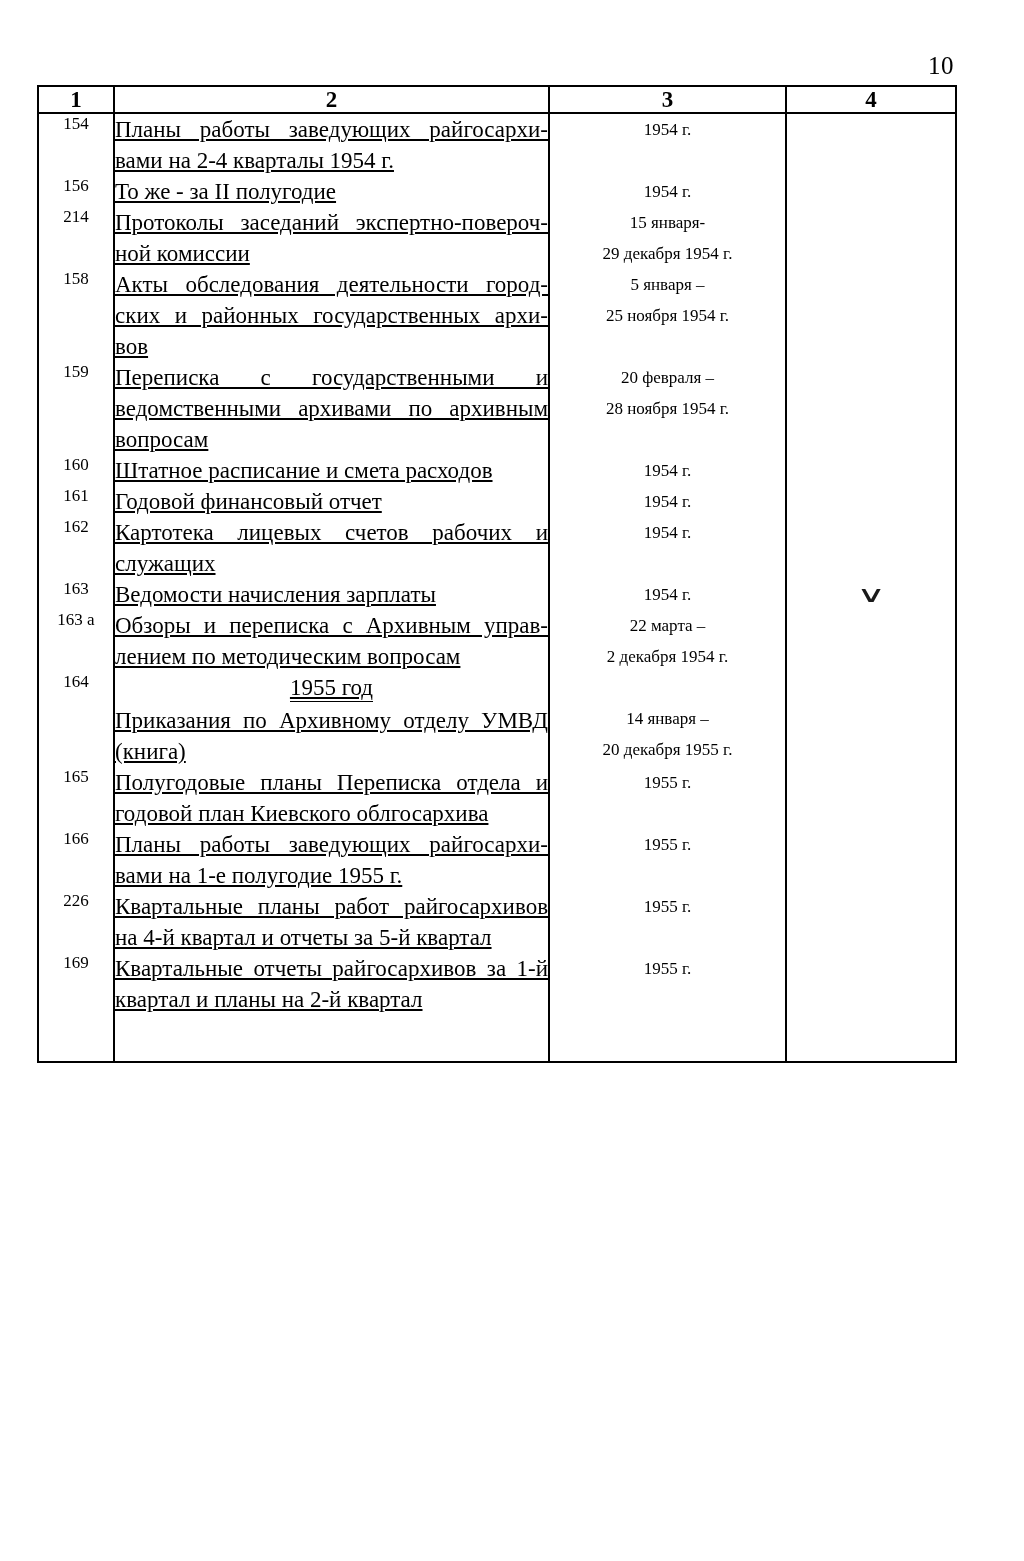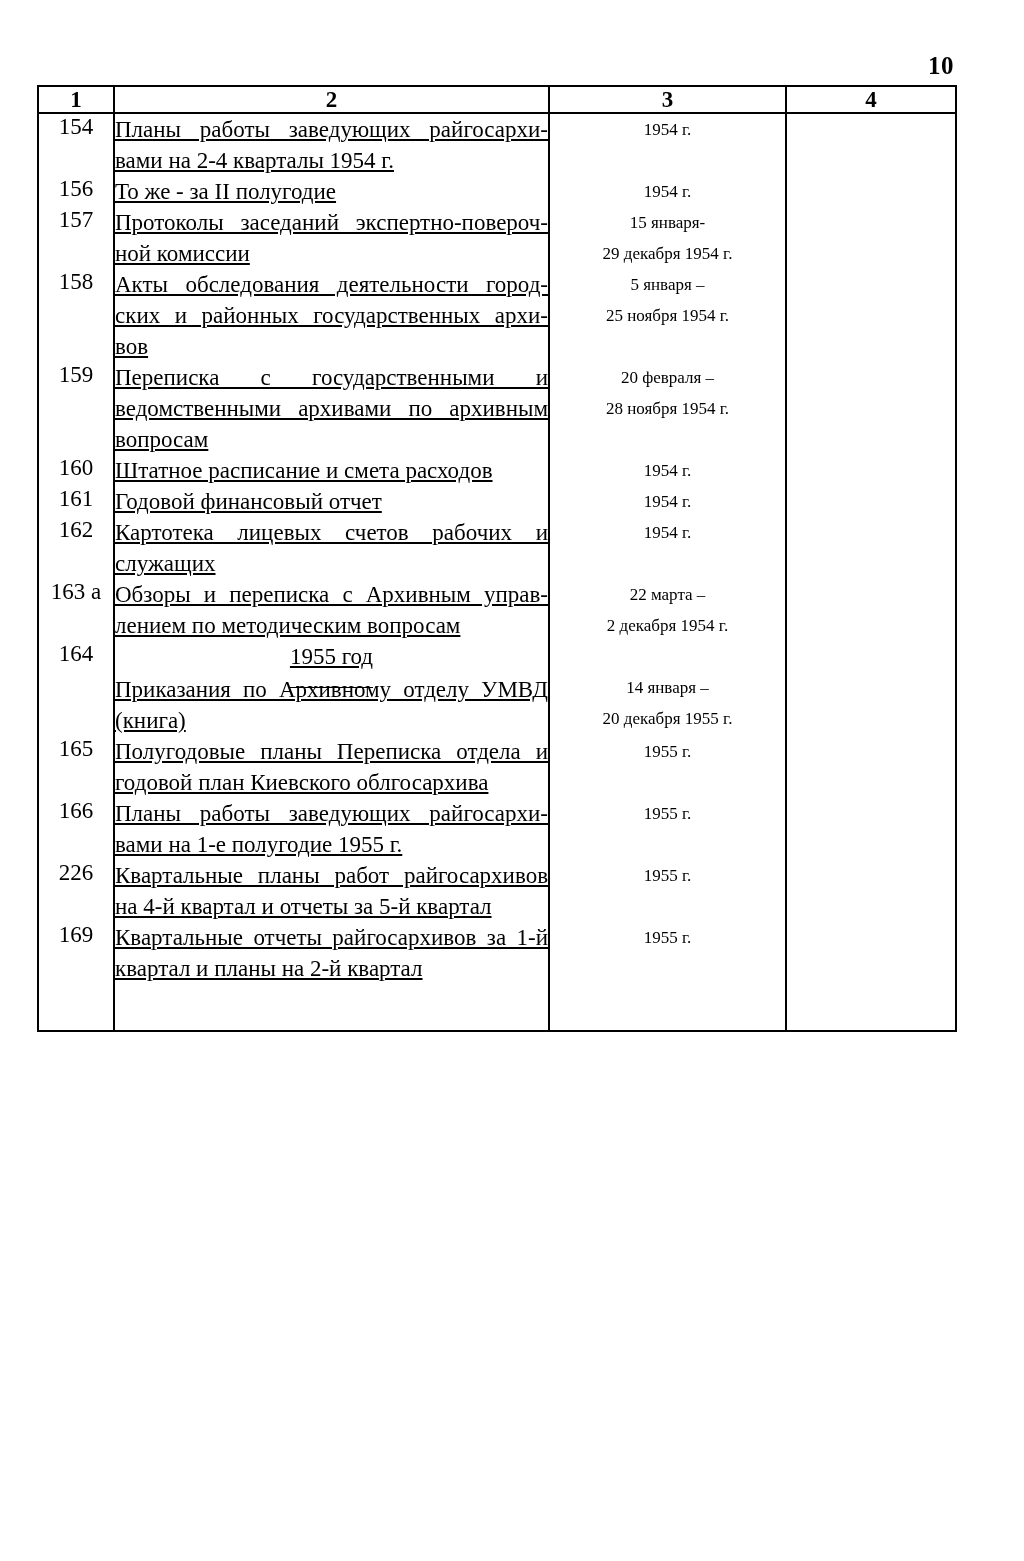--- a/index.html
+++ b/index.html
@@ -23,21 +23,21 @@
     width: 1024px;
     height: 1561px;
   }
 
   
   #page-number {
     position: absolute;
     right: 70px;
     top: 52px;
     font-size: 25px;
-    font-weight: 700;
+    font-weight: 400;
     letter-spacing: 0.5px;
   }
 
   
   #register-table {
     position: absolute;
     left: 37px;
     top: 85px;
     width: 918px;
     border-collapse: collapse;
@@ -66,21 +66,21 @@
     font-size: 23px;
     font-weight: 700;
     height: 25px;
     line-height: 25px;
     padding: 0;
   }
 
   
   .num-cell {
     text-align: center;
-    font-size: 23px;
+    font-size: 17px;
     padding-top: 18px;
     white-space: nowrap;
   }
   .desc-cell {
     text-align: justify;
     text-justify: inter-word;
     font-size: 23px;
     line-height: 31px;
     padding: 18px 14px 16px 13px;
     hyphens: manual;
@@ -123,21 +123,21 @@
   
   .year-heading {
     display: block;
     text-align: center;
     text-align-last: center;
     font-size: 23px;
     margin-bottom: 2px;
   }
   .year-heading span {
     border-bottom: 1.6px solid #000;
-    padding-bottom: 18px;
+    padding-bottom: 1px;
   }
 
   
   .filler-row td {
     height: 46px;
     border-top: none;
   }
 </style>
 </head>
 <body>
@@ -177,21 +177,21 @@
           <td class="num-cell">156</td>
           <td class="desc-cell">
             <span class="line">То же  -  за II полугодие</span>
           </td>
           <td class="date-cell">
             <span class="line">1954 г.</span>
           </td>
           <td class="mark-cell"></td>
         </tr>
         <tr>
-          <td class="num-cell">157</td>
+          <td class="num-cell">214</td>
           <td class="desc-cell">
             <span class="just">Протоколы  заседаний  экспертно-повероч-</span>
             <span class="line">ной комиссии</span>
           </td>
           <td class="date-cell">
             <span class="line">15 января-</span>
             <span class="line">29 декабря 1954 г.</span>
           </td>
           <td class="mark-cell"></td>
         </tr>
@@ -244,20 +244,30 @@
         <tr>
           <td class="num-cell">162</td>
           <td class="desc-cell">
             <span class="just">Картотека    лицевых    счетов    рабочих    и</span>
             <span class="line">служащих</span>
           </td>
           <td class="date-cell">
             <span class="line">1954 г.</span>
           </td>
           <td class="mark-cell"></td>
+        </tr>
+        <tr>
+          <td class="num-cell">163</td>
+          <td class="desc-cell">
+            <span class="line">Ведомости начисления зарплаты</span>
+          </td>
+          <td class="date-cell">
+            <span class="line">1954 г.</span>
+          </td>
+          <td class="mark-cell"><span class="tick-mark">∨</span></td>
         </tr>
         <tr>
           <td class="num-cell">163 а</td>
           <td class="desc-cell">
             <span class="just">Обзоры  и  переписка  с  Архивным  управ-</span>
             <span class="line">лением по методическим вопросам</span>
           </td>
           <td class="date-cell">
             <span class="line">22 марта –</span>
             <span class="line">2 декабря 1954 г.</span>

